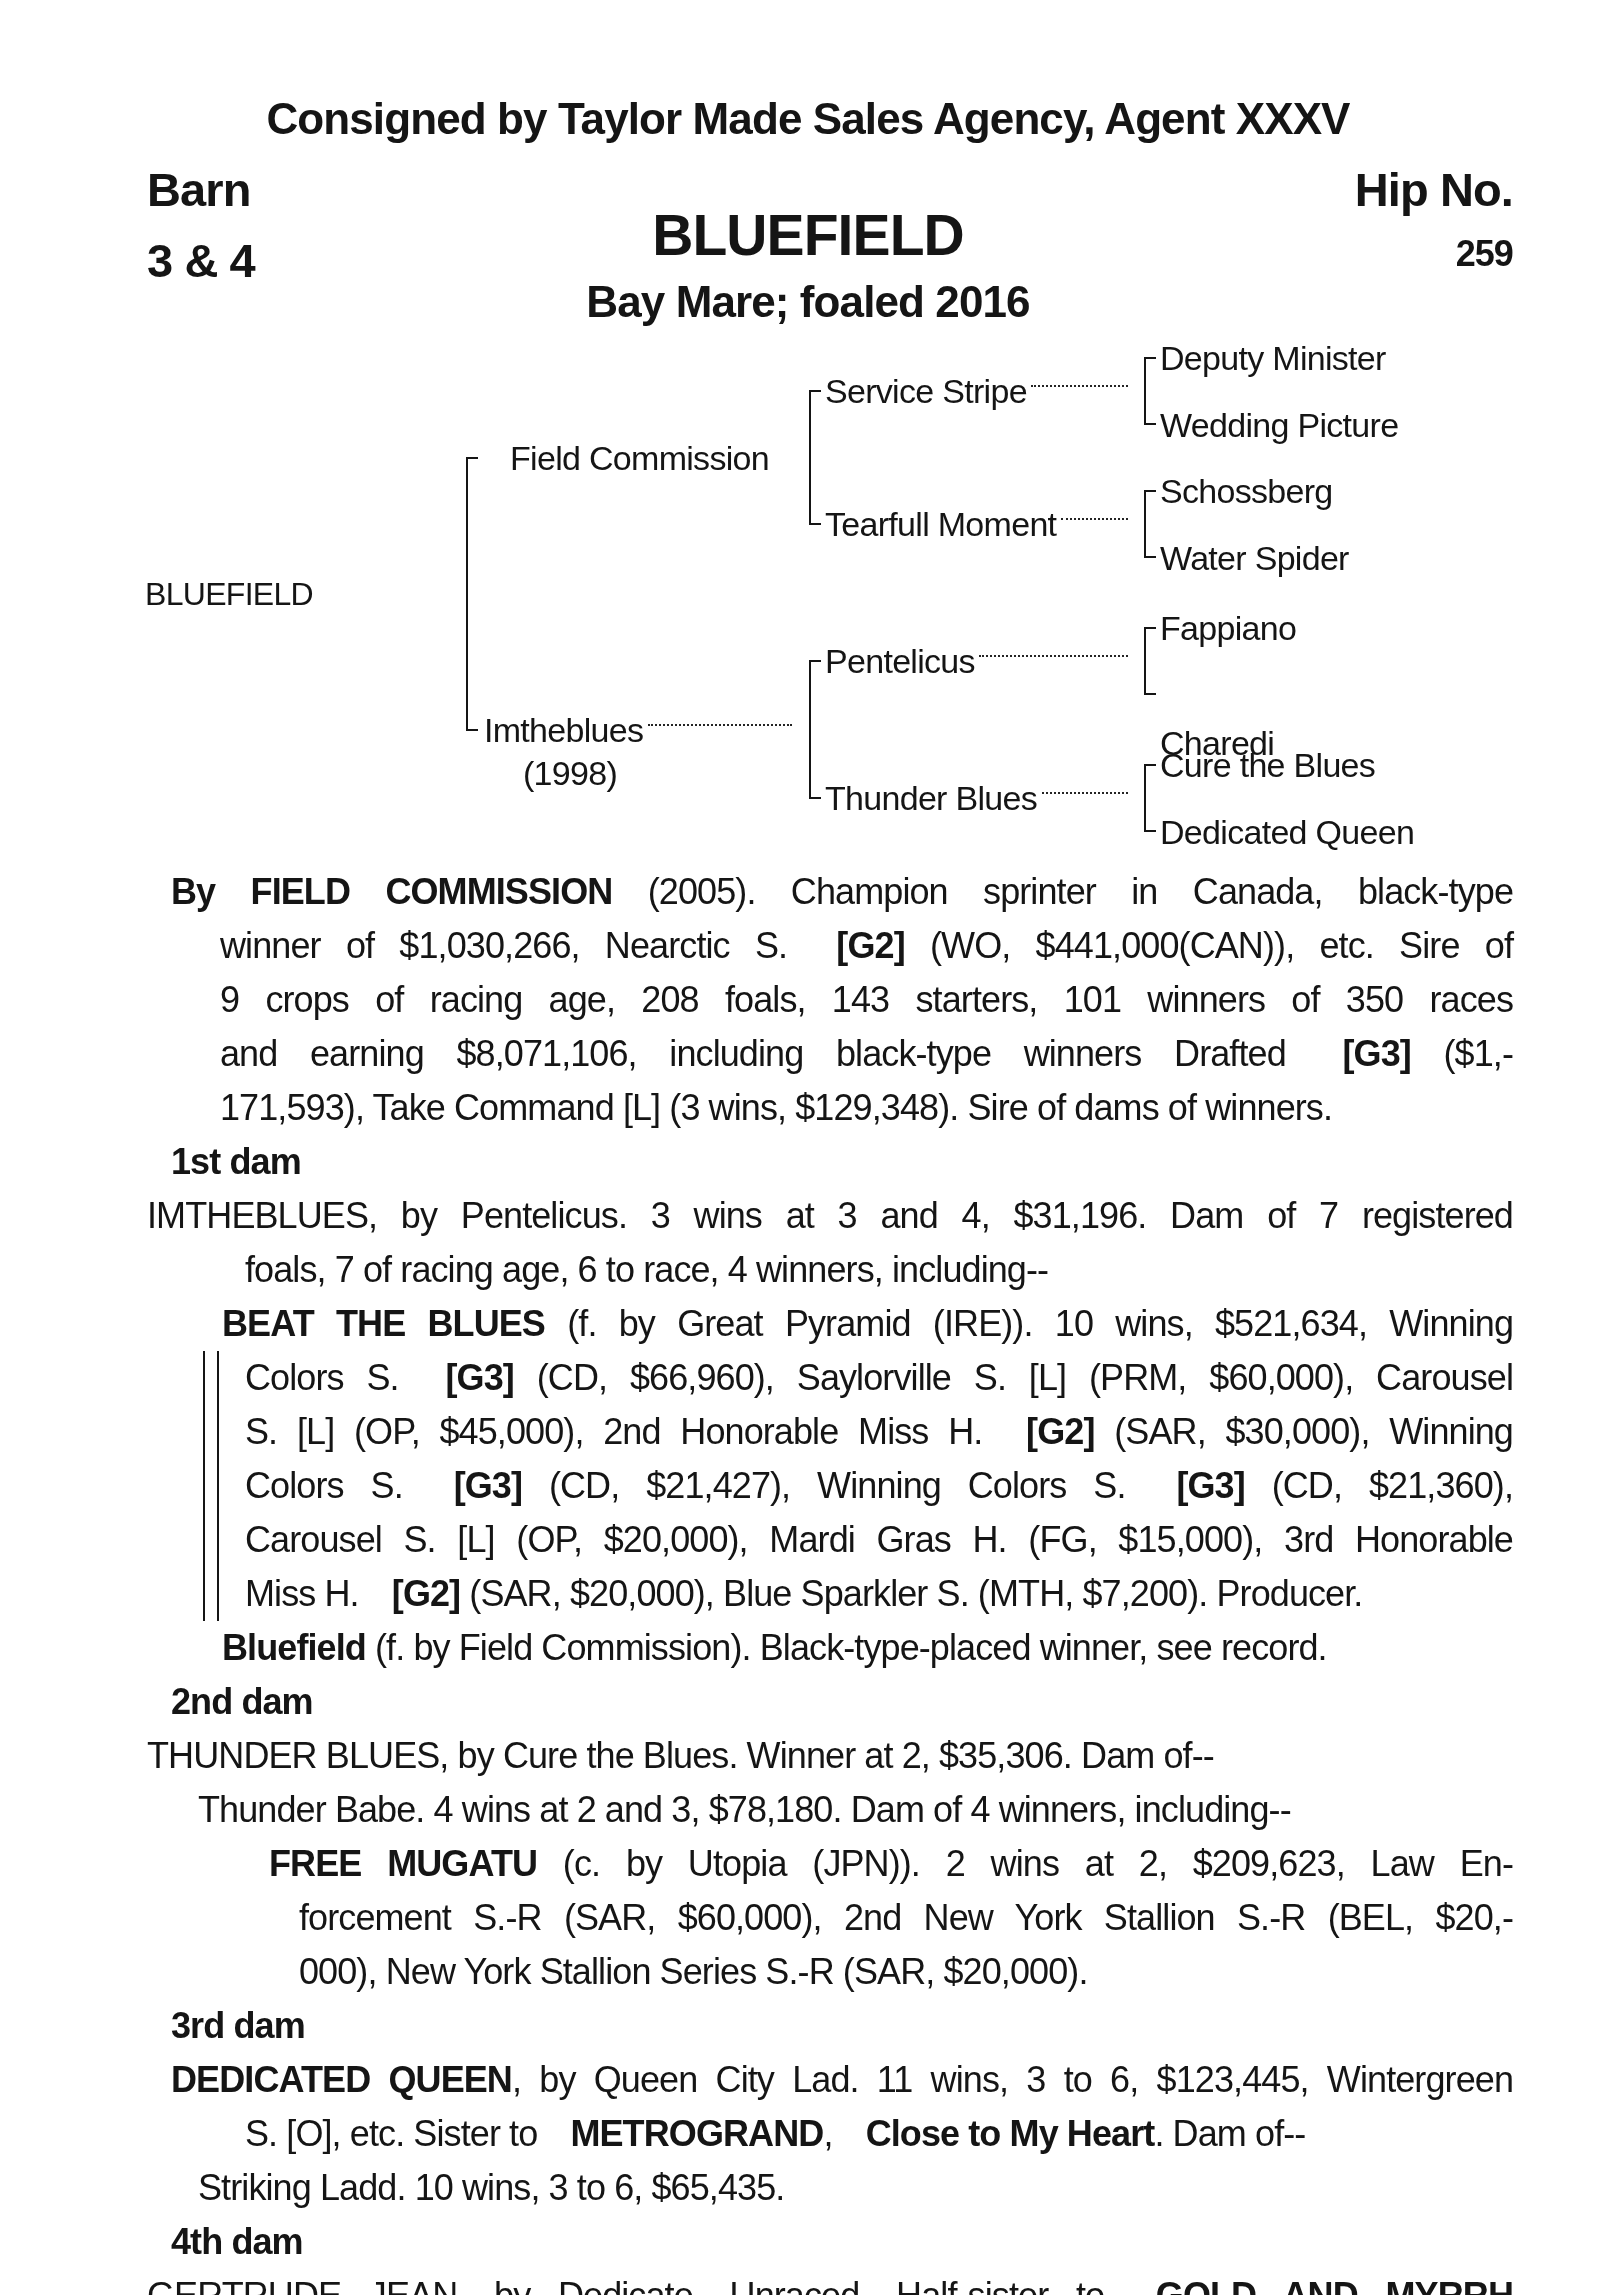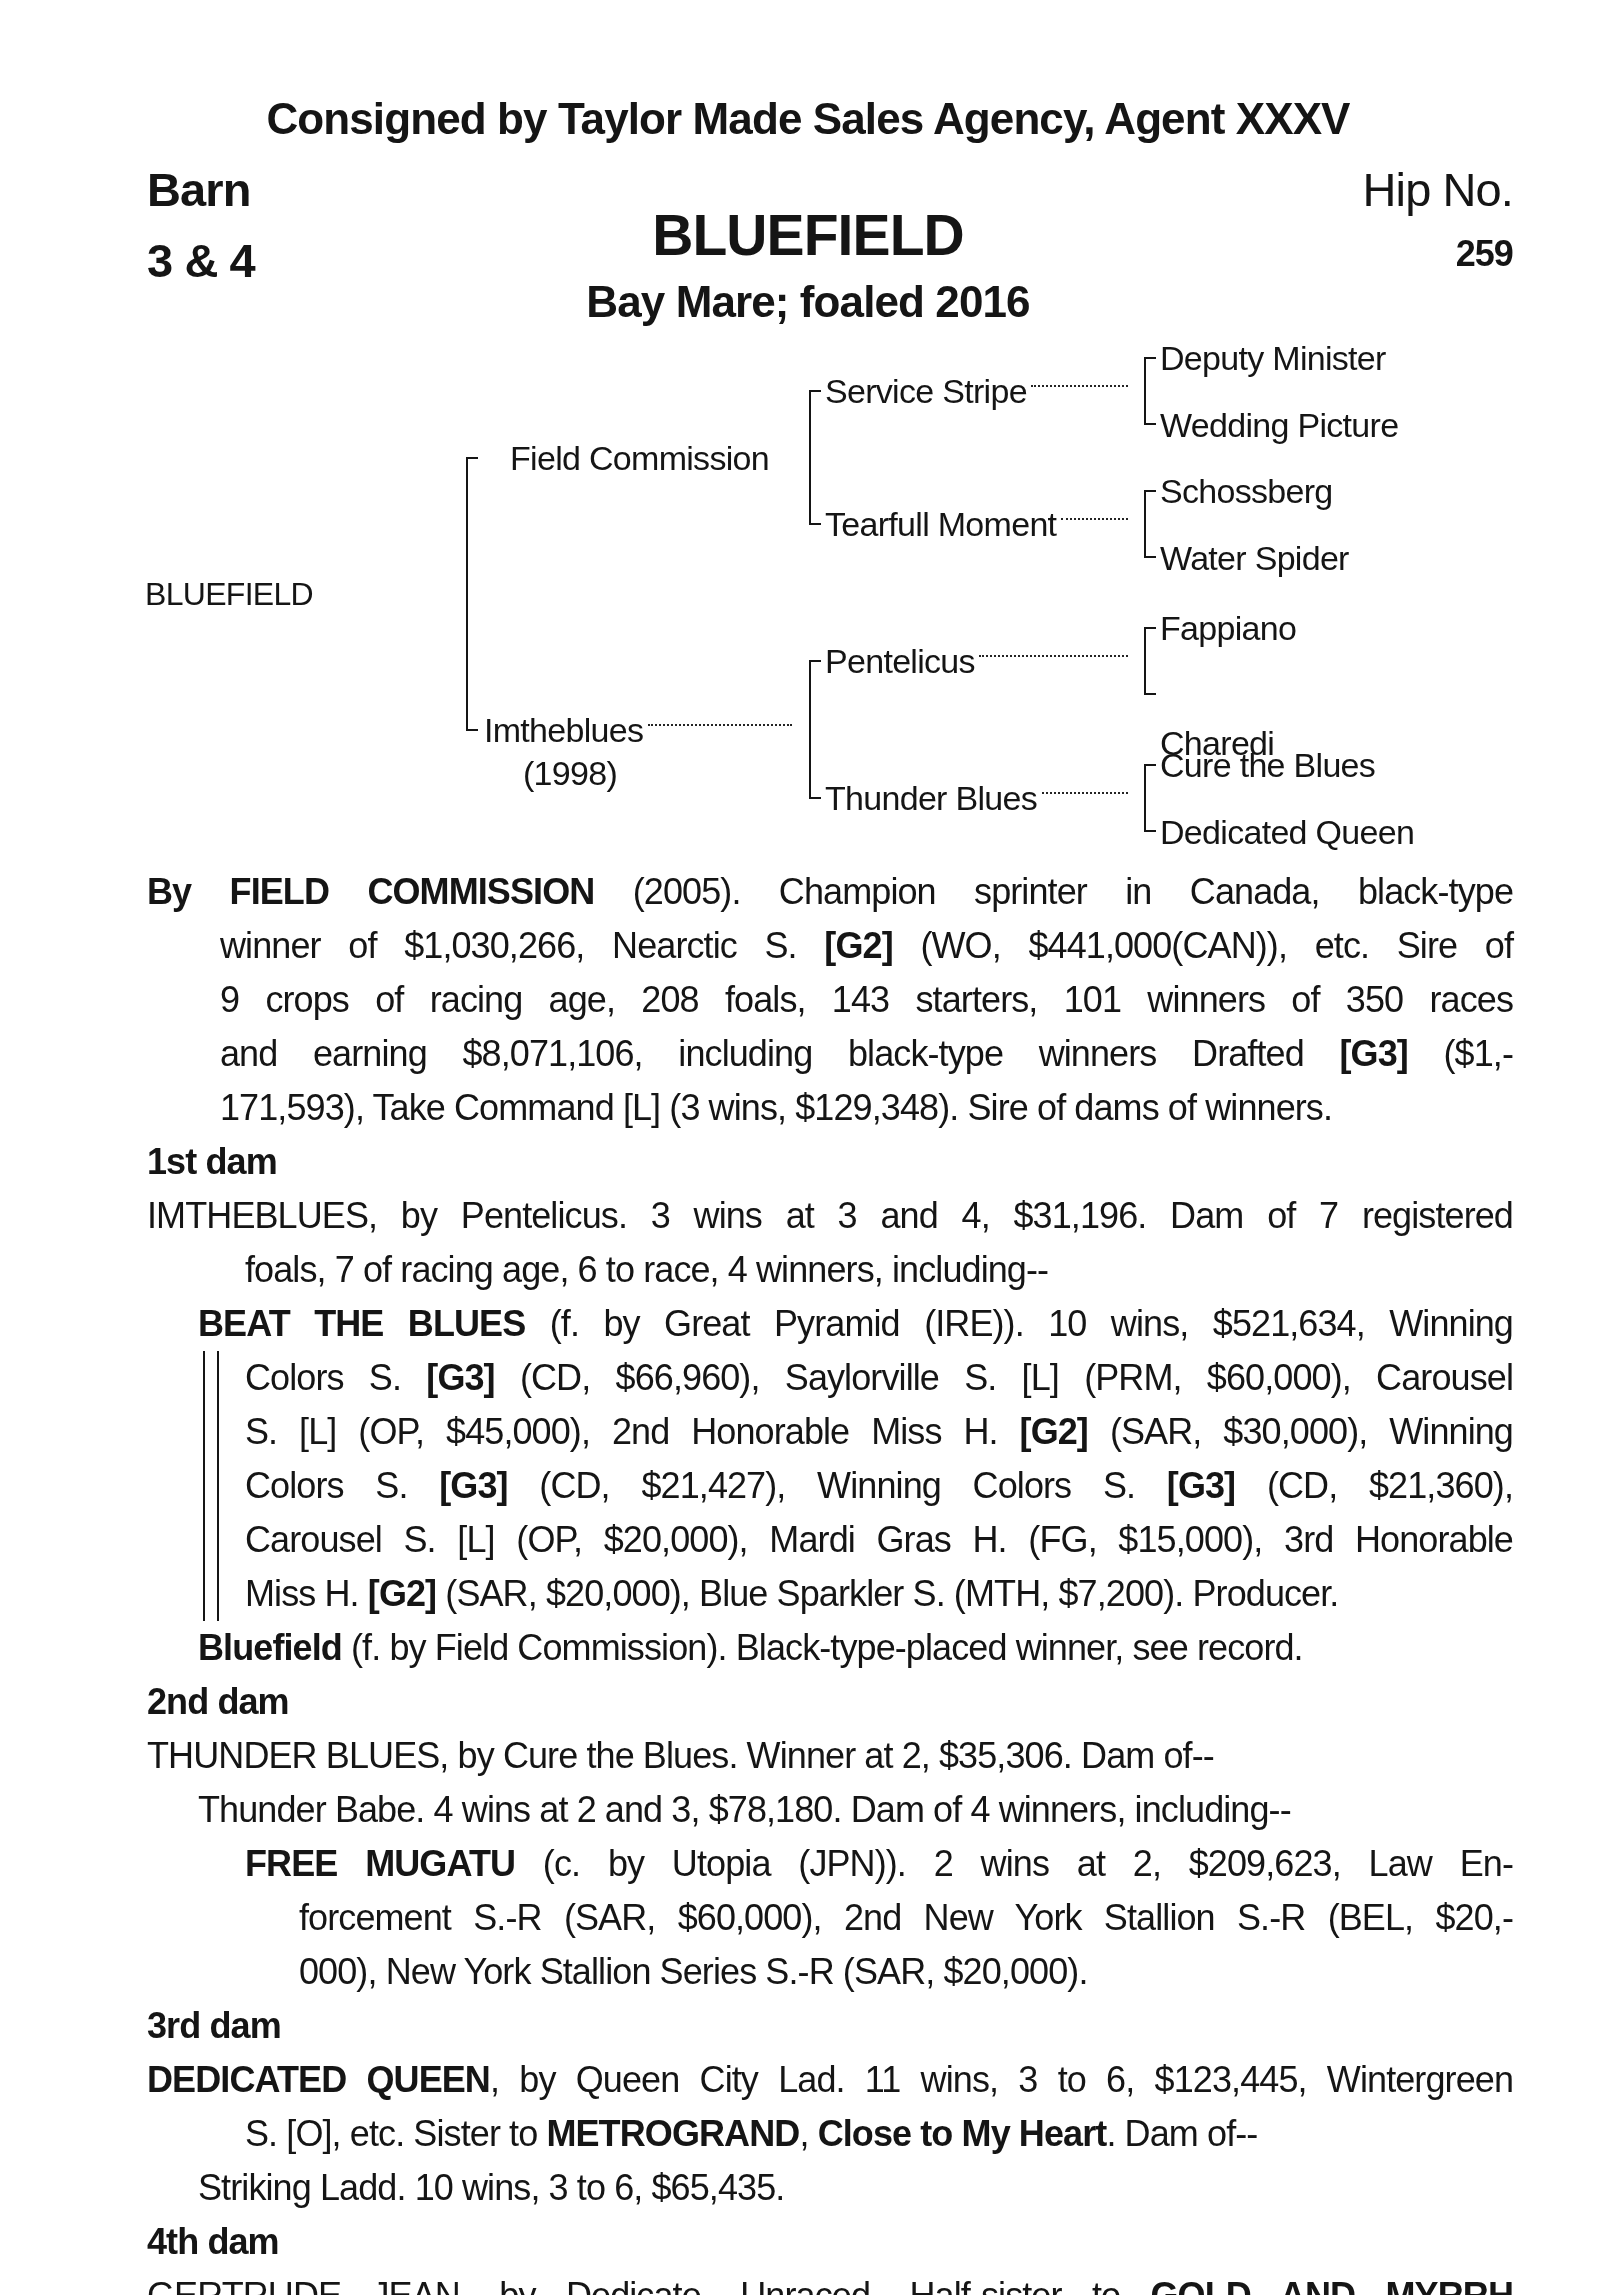--- a/index.html
+++ b/index.html
@@ -3,40 +3,40 @@
 <meta charset="utf-8">
 <style>
   html,body{margin:0;padding:0;background:#ffffff;}
   .page{position:relative;width:1616px;height:3227px;background:#ffffff;color:#151515;
         font-family:"Liberation Sans","DejaVu Sans",sans-serif;overflow:hidden;}
   
   .consignor{position:absolute;left:0;right:0;top:94px;text-align:center;
              font-size:44px;font-weight:bold;letter-spacing:-0.9px;}
   .barn-label{position:absolute;left:147px;top:162px;font-size:47px;font-weight:bold;letter-spacing:-0.9px;}
   .barn-value{position:absolute;left:147px;top:233px;font-size:47px;font-weight:bold;letter-spacing:-0.9px;}
-  .hip-label{position:absolute;right:103px;top:162px;font-size:47px;font-weight:normal;letter-spacing:-0.9px;}
+  .hip-label{position:absolute;right:103px;top:162px;font-size:47px;font-weight:bold;letter-spacing:-0.9px;}
   .hip-value{position:absolute;right:103px;top:233px;font-size:36px;font-weight:bold;letter-spacing:-0.9px;}
   .horse-title{position:absolute;left:0;right:0;top:202px;text-align:center;
                font-size:57px;font-weight:bold;letter-spacing:-0.9px;}
   .horse-desc{position:absolute;left:0;right:0;top:277px;text-align:center;
               font-size:44px;font-weight:bold;letter-spacing:-0.9px;}
   
   .ped-name{position:absolute;height:38px;line-height:38px;font-size:34px;letter-spacing:-0.7px;
             display:flex;align-items:center;white-space:nowrap;}
   .ped-name .nm{flex:0 0 auto;}
   .leader{flex:1 1 auto;min-width:0;border-bottom:2.8px dotted #242424;margin:0 2.8px 9.2px 4.6px;}
   .bracket{position:absolute;width:12px;box-sizing:border-box;
            border:2.3px solid #151515;border-right:none;background:transparent;}
   .ped-subject{font-size:32px;}
   
   .catalog-text{position:absolute;left:147px;top:865px;width:1366px;}
   .line{position:relative;box-sizing:border-box;width:100%;height:54px;line-height:54px;
         font-size:36px;letter-spacing:-0.9px;white-space:nowrap;}
   .line.j{text-align:justify;text-align-last:justify;white-space:normal;}
-  .line b{font-weight:bold;}
+  .line b{font-weight:bold;margin-left:24px;}
   .l0{padding-left:0;}
   .c0{padding-left:73px;}
   .l1{padding-left:51px;}
   .c1,.l2{padding-left:98px;}
   .c2{padding-left:152px;}
   .bars::before{content:"";position:absolute;left:56px;top:0;bottom:0;width:12px;
                 border-left:2.3px solid #151515;border-right:2.3px solid #151515;}
 </style>
 </head>
 <body>

